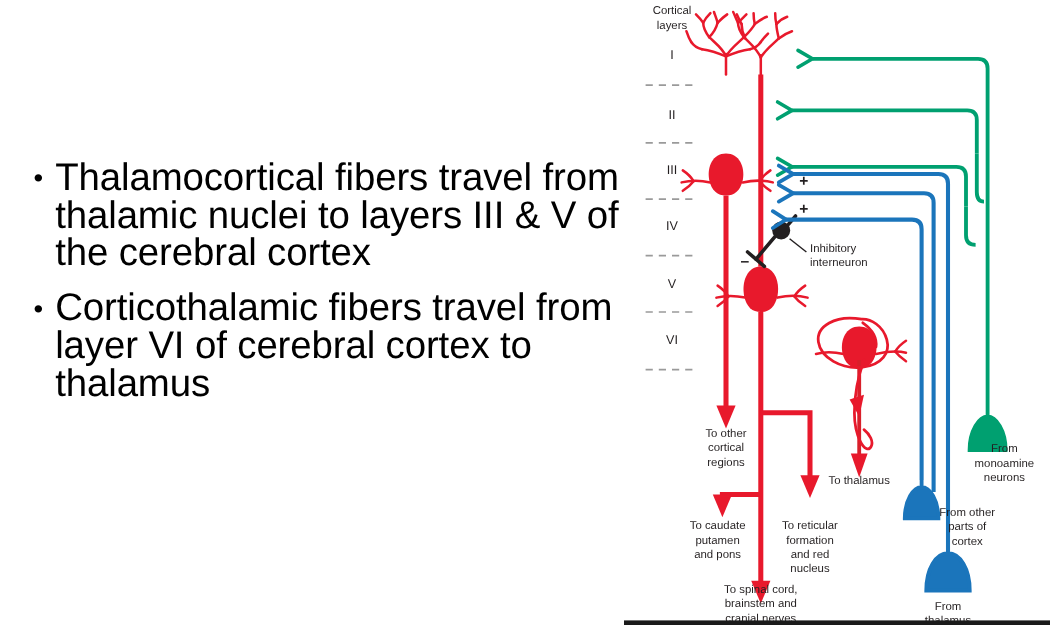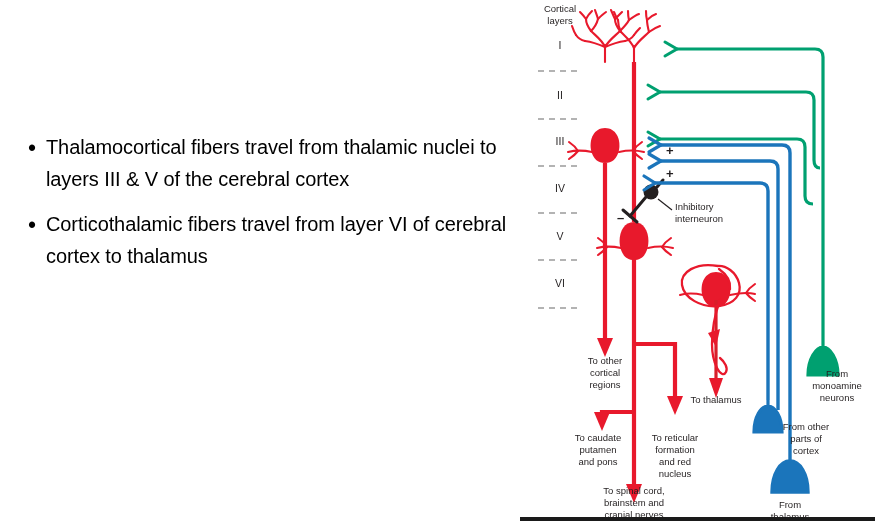--- a/index.html
+++ b/index.html
@@ -3,21 +3,21 @@
 <meta charset="utf-8">
 <style>
   html,body{margin:0;padding:0;background:#ffffff;}
   body{width:875px;height:521px;position:relative;overflow:hidden;
        font-family:"Liberation Sans",sans-serif;}
   #slide{position:absolute;inset:0;background:#fff;}
   
   #bullets{position:absolute;left:28px;top:132px;width:490px;}
   .bullet{display:flex;align-items:flex-start;margin-bottom:14px;}
   .bullet .dot{flex:0 0 auto;width:18px;font-size:23px;line-height:32px;color:#000;}
-  .bullet .txt{font-size:20px;line-height:31.5px;color:#000;letter-spacing:-0.1px;}
+  .bullet .txt{font-size:32px;line-height:31.5px;color:#000;letter-spacing:-0.1px;}
   
   #diagram{position:absolute;left:520px;top:0;width:355px;height:485px;}
   #diagram svg{display:block;}
   .lbl{font-size:9.5px;fill:#231f20;font-family:"Liberation Sans",sans-serif;}
   .lbl-c{text-anchor:middle;}
   .roman{font-size:10.5px;fill:#231f20;text-anchor:middle;font-family:"Liberation Sans",sans-serif;}
   .hdr{font-size:9.5px;fill:#231f20;text-anchor:middle;font-family:"Liberation Sans",sans-serif;}
   .sign{font-size:13px;fill:#231f20;font-family:"Liberation Sans",sans-serif;font-weight:bold;}
   #botline{position:absolute;left:520px;top:517px;width:355px;height:4px;background:#1a1a1a;}
 </style>

